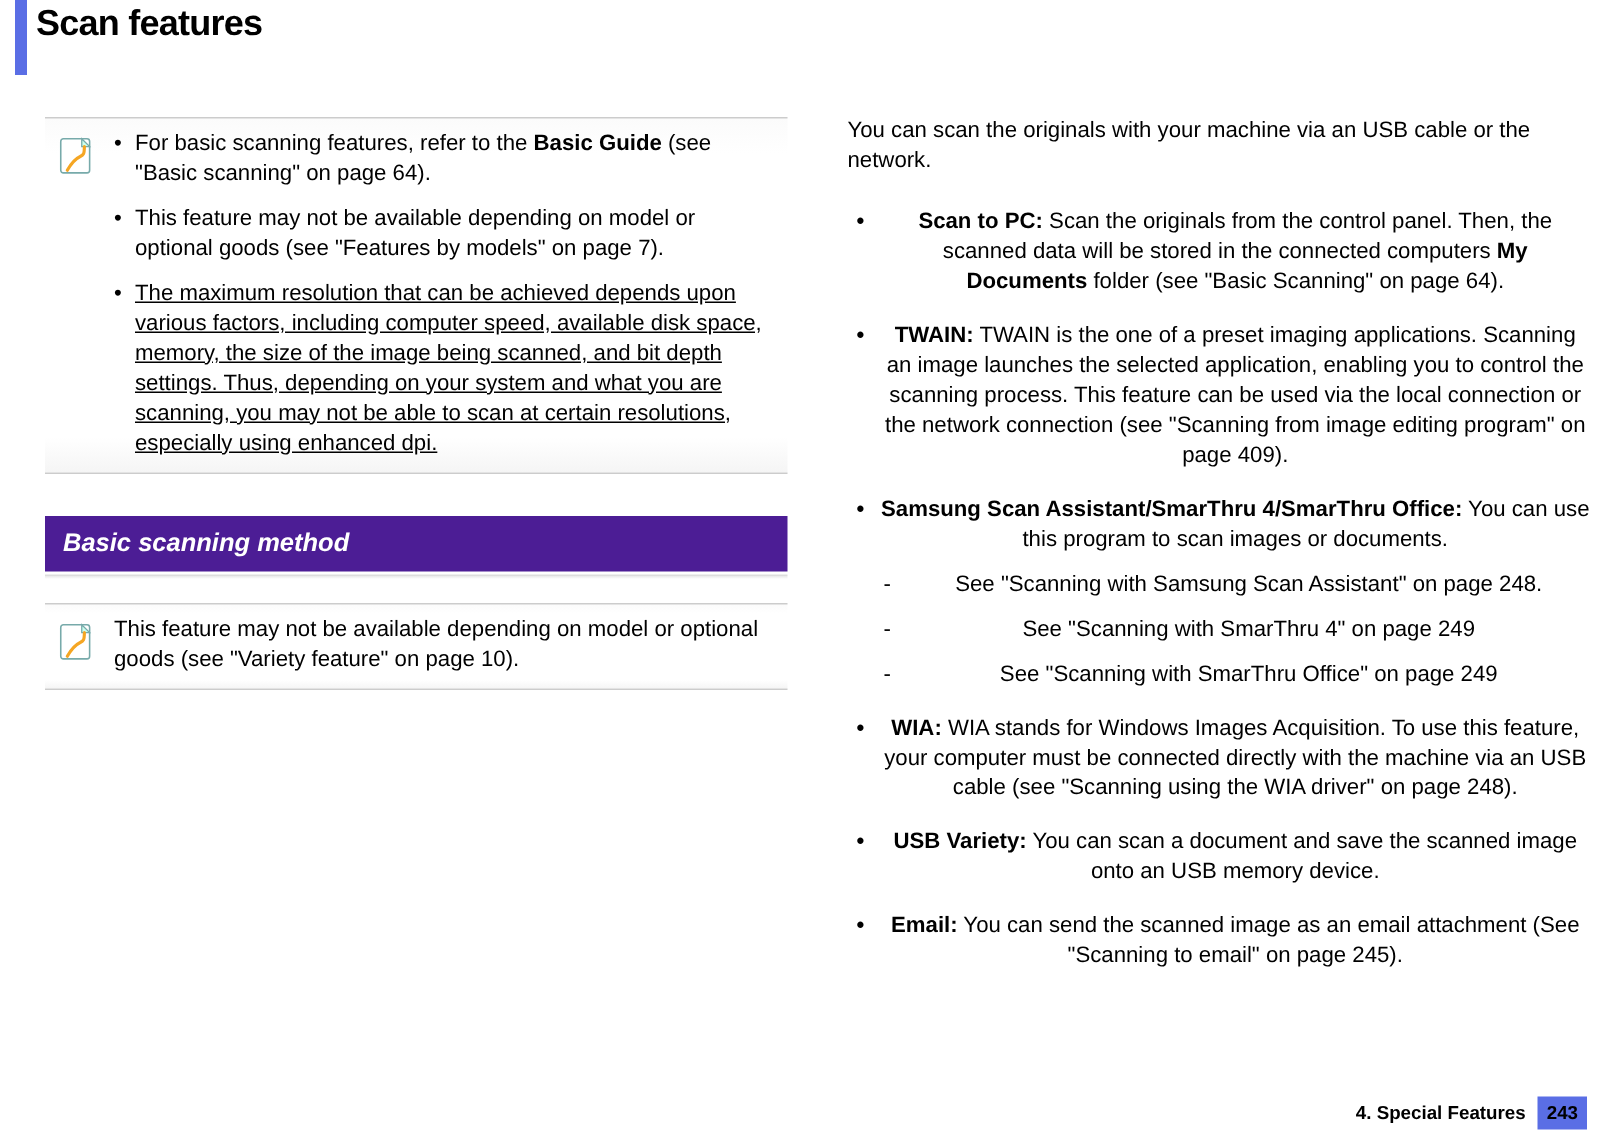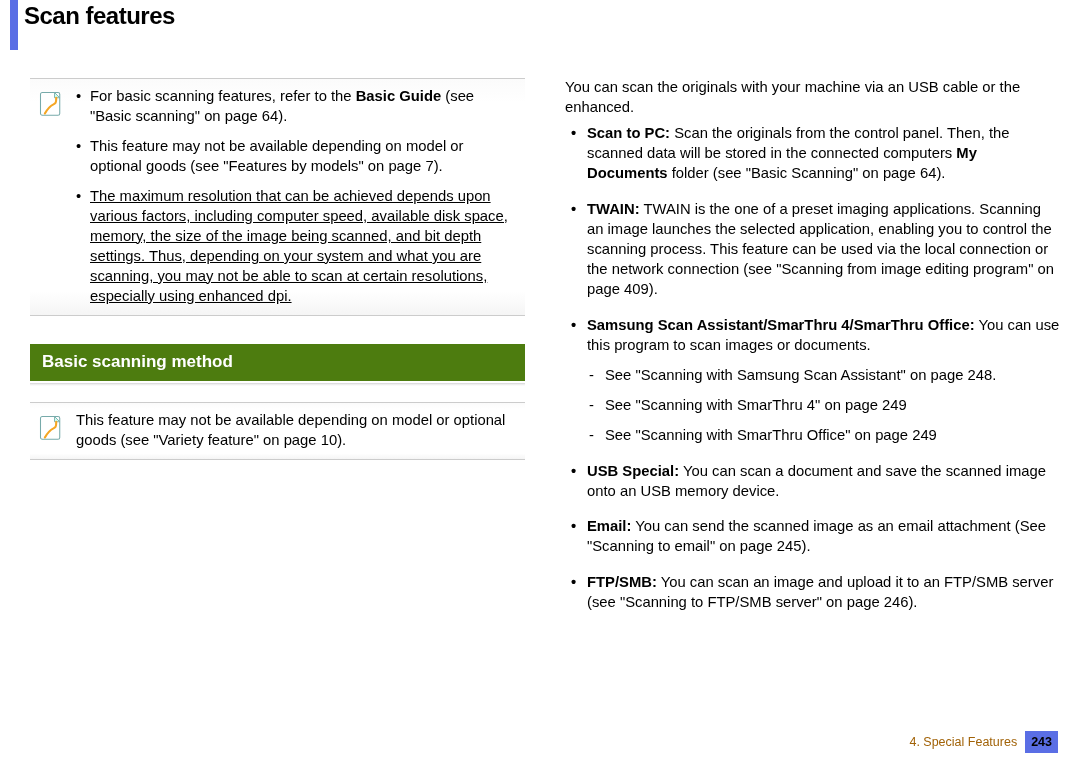--- a/index.html
+++ b/index.html
@@ -64,34 +64,35 @@
     margin-bottom: 10px;
   }
   .note-content li::before {
     content: "•";
     position: absolute;
     left: 0;
     top: 0;
   }
   .note-content li:last-child { margin-bottom: 0; text-decoration: underline; }
   .section-head {
-    background: #4d7c0f;
+    background: #4c1d95;
     color: #fff;
     font-weight: 700;
+    font-style: italic;
     font-size: 17px;
     padding: 7px 12px;
     margin-bottom: 2px;
   }
   .section-underline {
     height: 3px;
     background: linear-gradient(to bottom, #e9e9e9, #fff);
     border-top: 1px solid #ddd;
     margin-bottom: 16px;
   }
-  .ul-methods { list-style: none; padding: 0; margin-top: 6px; }
+  .ul-methods { list-style: none; padding: 0; margin-top: 21px; text-align: center; }
   .ul-methods > li {
     position: relative; padding-left: 22px; margin-bottom: 16px;
   }
   .ul-methods > li::before {
     content: "•"; position: absolute; left: 6px; top: 0; font-weight: 700;
   }
   .sublist { list-style: none; padding: 0; margin-top: 10px; }
   .sublist > li {
     position: relative; padding-left: 18px; margin-bottom: 10px;
   }
@@ -102,22 +103,22 @@
   .footer {
     position: absolute;
     bottom: 10px;
     right: 22px;
     font-size: 12.5px;
     display: flex;
     align-items: center;
     gap: 8px;
   }
   .footer-chapter {
-    color: #a16207;
-    font-weight: 400;
+    color: #000000;
+    font-weight: 700;
   }
   .page-num {
     display: inline-block;
     background: #5a6ee5;
     color: #000000;
     font-weight: 700;
     padding: 4px 6px;
   }
   .intro { margin-bottom: 4px; }
 </style>
@@ -157,45 +158,45 @@
         <path d="M9 28 C 18 12, 22 22, 22 10" stroke="#f5a623" stroke-width="2.4" fill="none" stroke-linecap="round"></path>
       </svg>
       <div class="note-content">
         <div>This feature may not be available depending on model or optional goods (see "Variety feature" on page 10).</div>
       </div>
     </div>
 
   </div>
 
   <div class="col-right">
-    <p class="intro">You can scan the originals with your machine via an USB cable or the enhanced.</p>
+    <p class="intro">You can scan the originals with your machine via an USB cable or the network.</p>
 
     <ul class="ul-methods">
       <li>
         <b>Scan to PC:</b><span> Scan the originals from the control panel. Then, the scanned data will be stored in the connected computers </span><b>My Documents</b><span> folder (see "Basic Scanning" on page 64).</span>
       </li>
       <li>
         <b>TWAIN:</b><span> TWAIN is the one of a preset imaging applications. Scanning an image launches the selected application, enabling you to control the scanning process. This feature can be used via the local connection or the network connection (see "Scanning from image editing program" on page 409).</span>
       </li>
       <li>
         <b>Samsung Scan Assistant/SmarThru 4/SmarThru Office:</b><span> You can use this program to scan images or documents.</span>
         <ul class="sublist">
           <li>See "Scanning with Samsung Scan Assistant" on page 248.</li>
           <li>See "Scanning with SmarThru 4" on page 249</li>
           <li>See "Scanning with SmarThru Office" on page 249</li>
         </ul>
       </li>
       <li>
-        <b>USB Special:</b><span> You can scan a document and save the scanned image onto an USB memory device.</span>
+        <b>WIA:</b><span> WIA stands for Windows Images Acquisition. To use this feature, your computer must be connected directly with the machine via an USB cable (see "Scanning using the WIA driver" on page 248).</span>
+      </li>
+      <li>
+        <b>USB Variety:</b><span> You can scan a document and save the scanned image onto an USB memory device.</span>
       </li>
       <li>
         <b>Email:</b><span> You can send the scanned image as an email attachment (See "Scanning to email" on page 245).</span>
-      </li>
-      <li>
-        <b>FTP/SMB:</b><span> You can scan an image and upload it to an FTP/SMB server (see "Scanning to FTP/SMB server" on page 246).</span>
       </li>
     </ul>
   </div>
 </div>
 
 <div class="footer">
   <span class="footer-chapter">4.  Special Features</span>
   <span class="page-num">243</span>
 </div>
 

